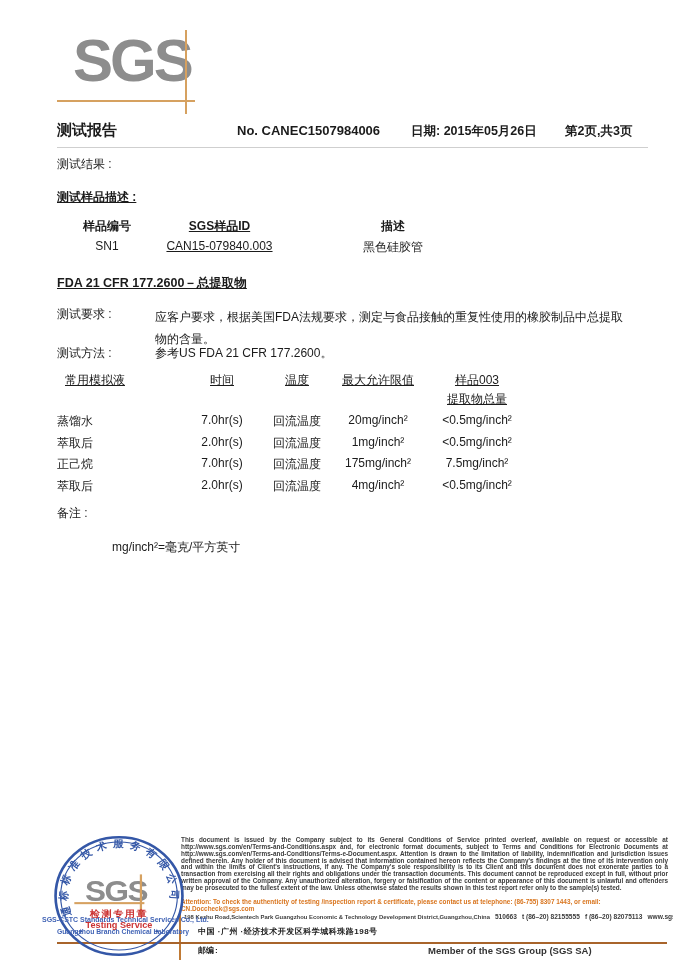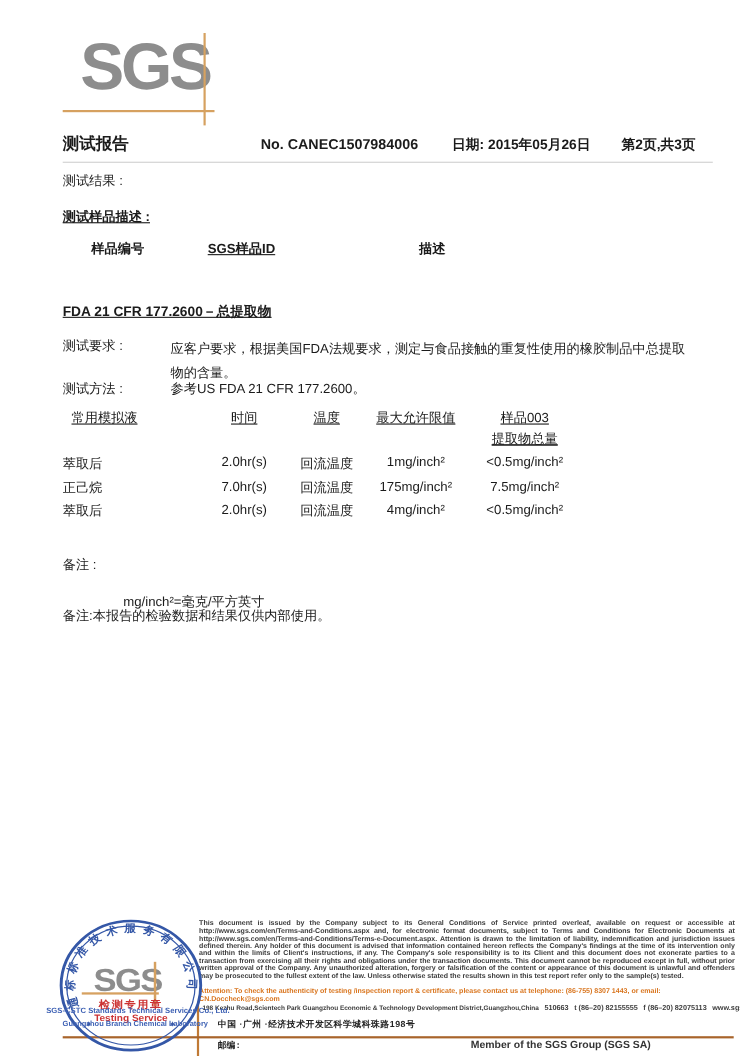--- a/index.html
+++ b/index.html
@@ -113,20 +113,25 @@
 
   <div class="lbl results-label">测试结果 :</div>
   <div class="lbl sample-heading">测试样品描述 :</div>
 
   <table class="sample-table">
     <tbody>
         <tr>
       <th class="st-c1">样品编号</th>
       <th class="st-c2">SGS样品ID</th>
       <th class="st-c3">描述</th>
+    </tr>
+    <tr>
+      <td class="st-c1">SN1</td>
+      <td class="st-c2">CAN15-079840.003</td>
+      <td class="st-c3">黑色硅胶管</td>
     </tr>
   </tbody>
     </table>
 
   <div class="fda-heading">FDA 21 CFR 177.2600－总提取物</div>
 
   <div class="lbl req-label">测试要求 :</div>
   <div class="req-text">应客户要求，根据美国FDA法规要求，测定与食品接触的重复性使用的橡胶制品中总提取物的含量。</div>
 
   <div class="lbl method-label">测试方法 :</div>
@@ -145,20 +150,27 @@
       <th class="rfirst"><span>常用模拟液</span></th>
       <th><span>时间</span></th>
       <th><span>温度</span></th>
       <th><span>最大允许限值</span></th>
       <th>
         <span>样品003</span>
         <span class="hdr2"><span>提取物总量</span></span>
       </th>
     </tr>
     <tr>
+      <td class="rfirst">蒸馏水</td>
+      <td>7.0hr(s)</td>
+      <td>回流温度</td>
+      <td>20mg/inch²</td>
+      <td>&lt;0.5mg/inch²</td>
+    </tr>
+    <tr>
       <td class="rfirst">萃取后</td>
       <td>2.0hr(s)</td>
       <td>回流温度</td>
       <td>1mg/inch²</td>
       <td>&lt;0.5mg/inch²</td>
     </tr>
     <tr>
       <td class="rfirst">正己烷</td>
       <td>7.0hr(s)</td>
       <td>回流温度</td>
@@ -170,21 +182,20 @@
       <td>2.0hr(s)</td>
       <td>回流温度</td>
       <td>4mg/inch²</td>
       <td>&lt;0.5mg/inch²</td>
     </tr>
   </tbody>
     </table>
 
   <div class="lbl note-label">备注 :</div>
   <div class="note-formula">mg/inch²=毫克/平方英寸</div>
-  <div class="note2">备注:本报告的检验数据和结果仅供内部使用。</div>
 
   <div class="legal">This document is issued by the Company subject to its General Conditions of Service printed overleaf, available on request or accessible at http://www.sgs.com/en/Terms-and-Conditions.aspx and, for electronic format documents, subject to Terms and Conditions for Electronic Documents at http://www.sgs.com/en/Terms-and-Conditions/Terms-e-Document.aspx. Attention is drawn to the limitation of liability, indemnification and jurisdiction issues defined therein. Any holder of this document is advised that information contained hereon reflects the Company's findings at the time of its intervention only and within the limits of Client's instructions, if any. The Company's sole responsibility is to its Client and this document does not exonerate parties to a transaction from exercising all their rights and obligations under the transaction documents. This document cannot be reproduced except in full, without prior written approval of the Company. Any unauthorized alteration, forgery or falsification of the content or appearance of this document is unlawful and offenders may be prosecuted to the fullest extent of the law. Unless otherwise stated the results shown in this test report refer only to the sample(s) tested.</div>
   <div class="attention">Attention: To check the authenticity of testing /inspection report &amp; certificate, please contact us at telephone: (86-755) 8307 1443, or email: CN.Doccheck@sgs.com</div>
 
   <div class="address-block">
     <div class="addr-row1">
       <span class="seg-street">198 Kezhu Road,Scientech Park Guangzhou Economic &amp; Technology Development District,Guangzhou,China</span>
       <span class="seg-contact">510663</span>
       <span class="seg-contact">t (86–20) 82155555</span>
       <span class="seg-contact">f (86–20) 82075113</span>

